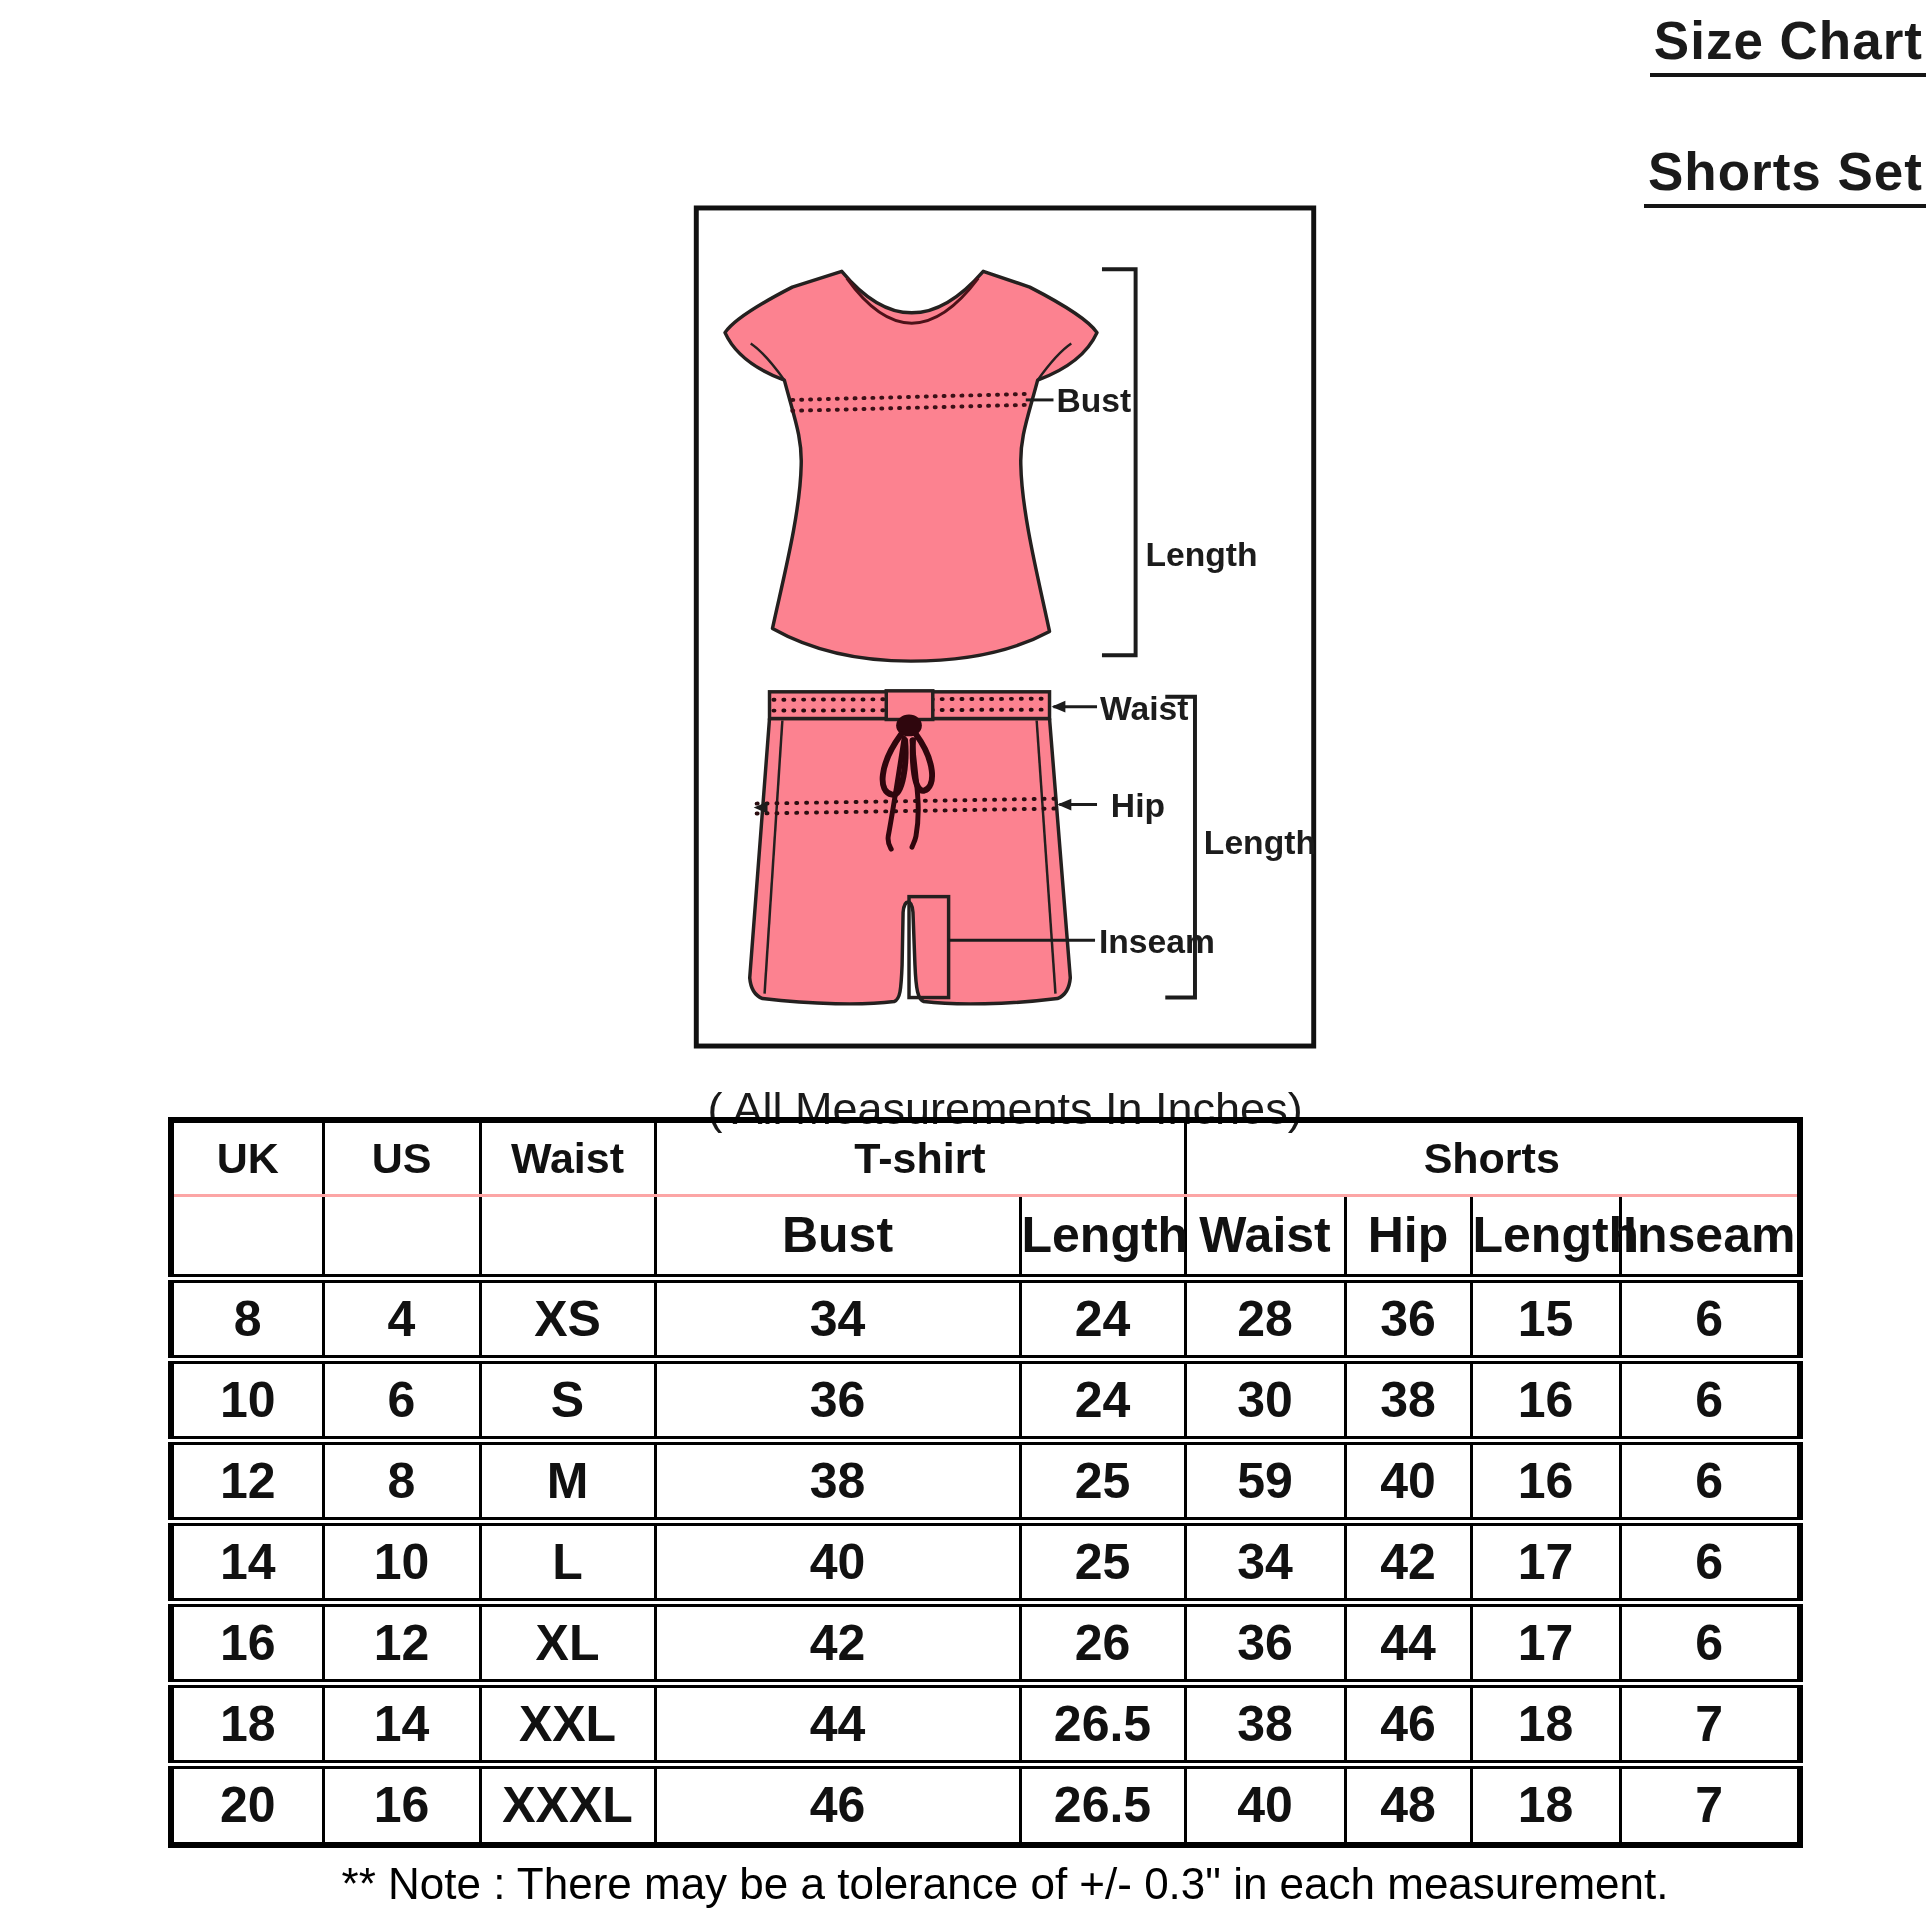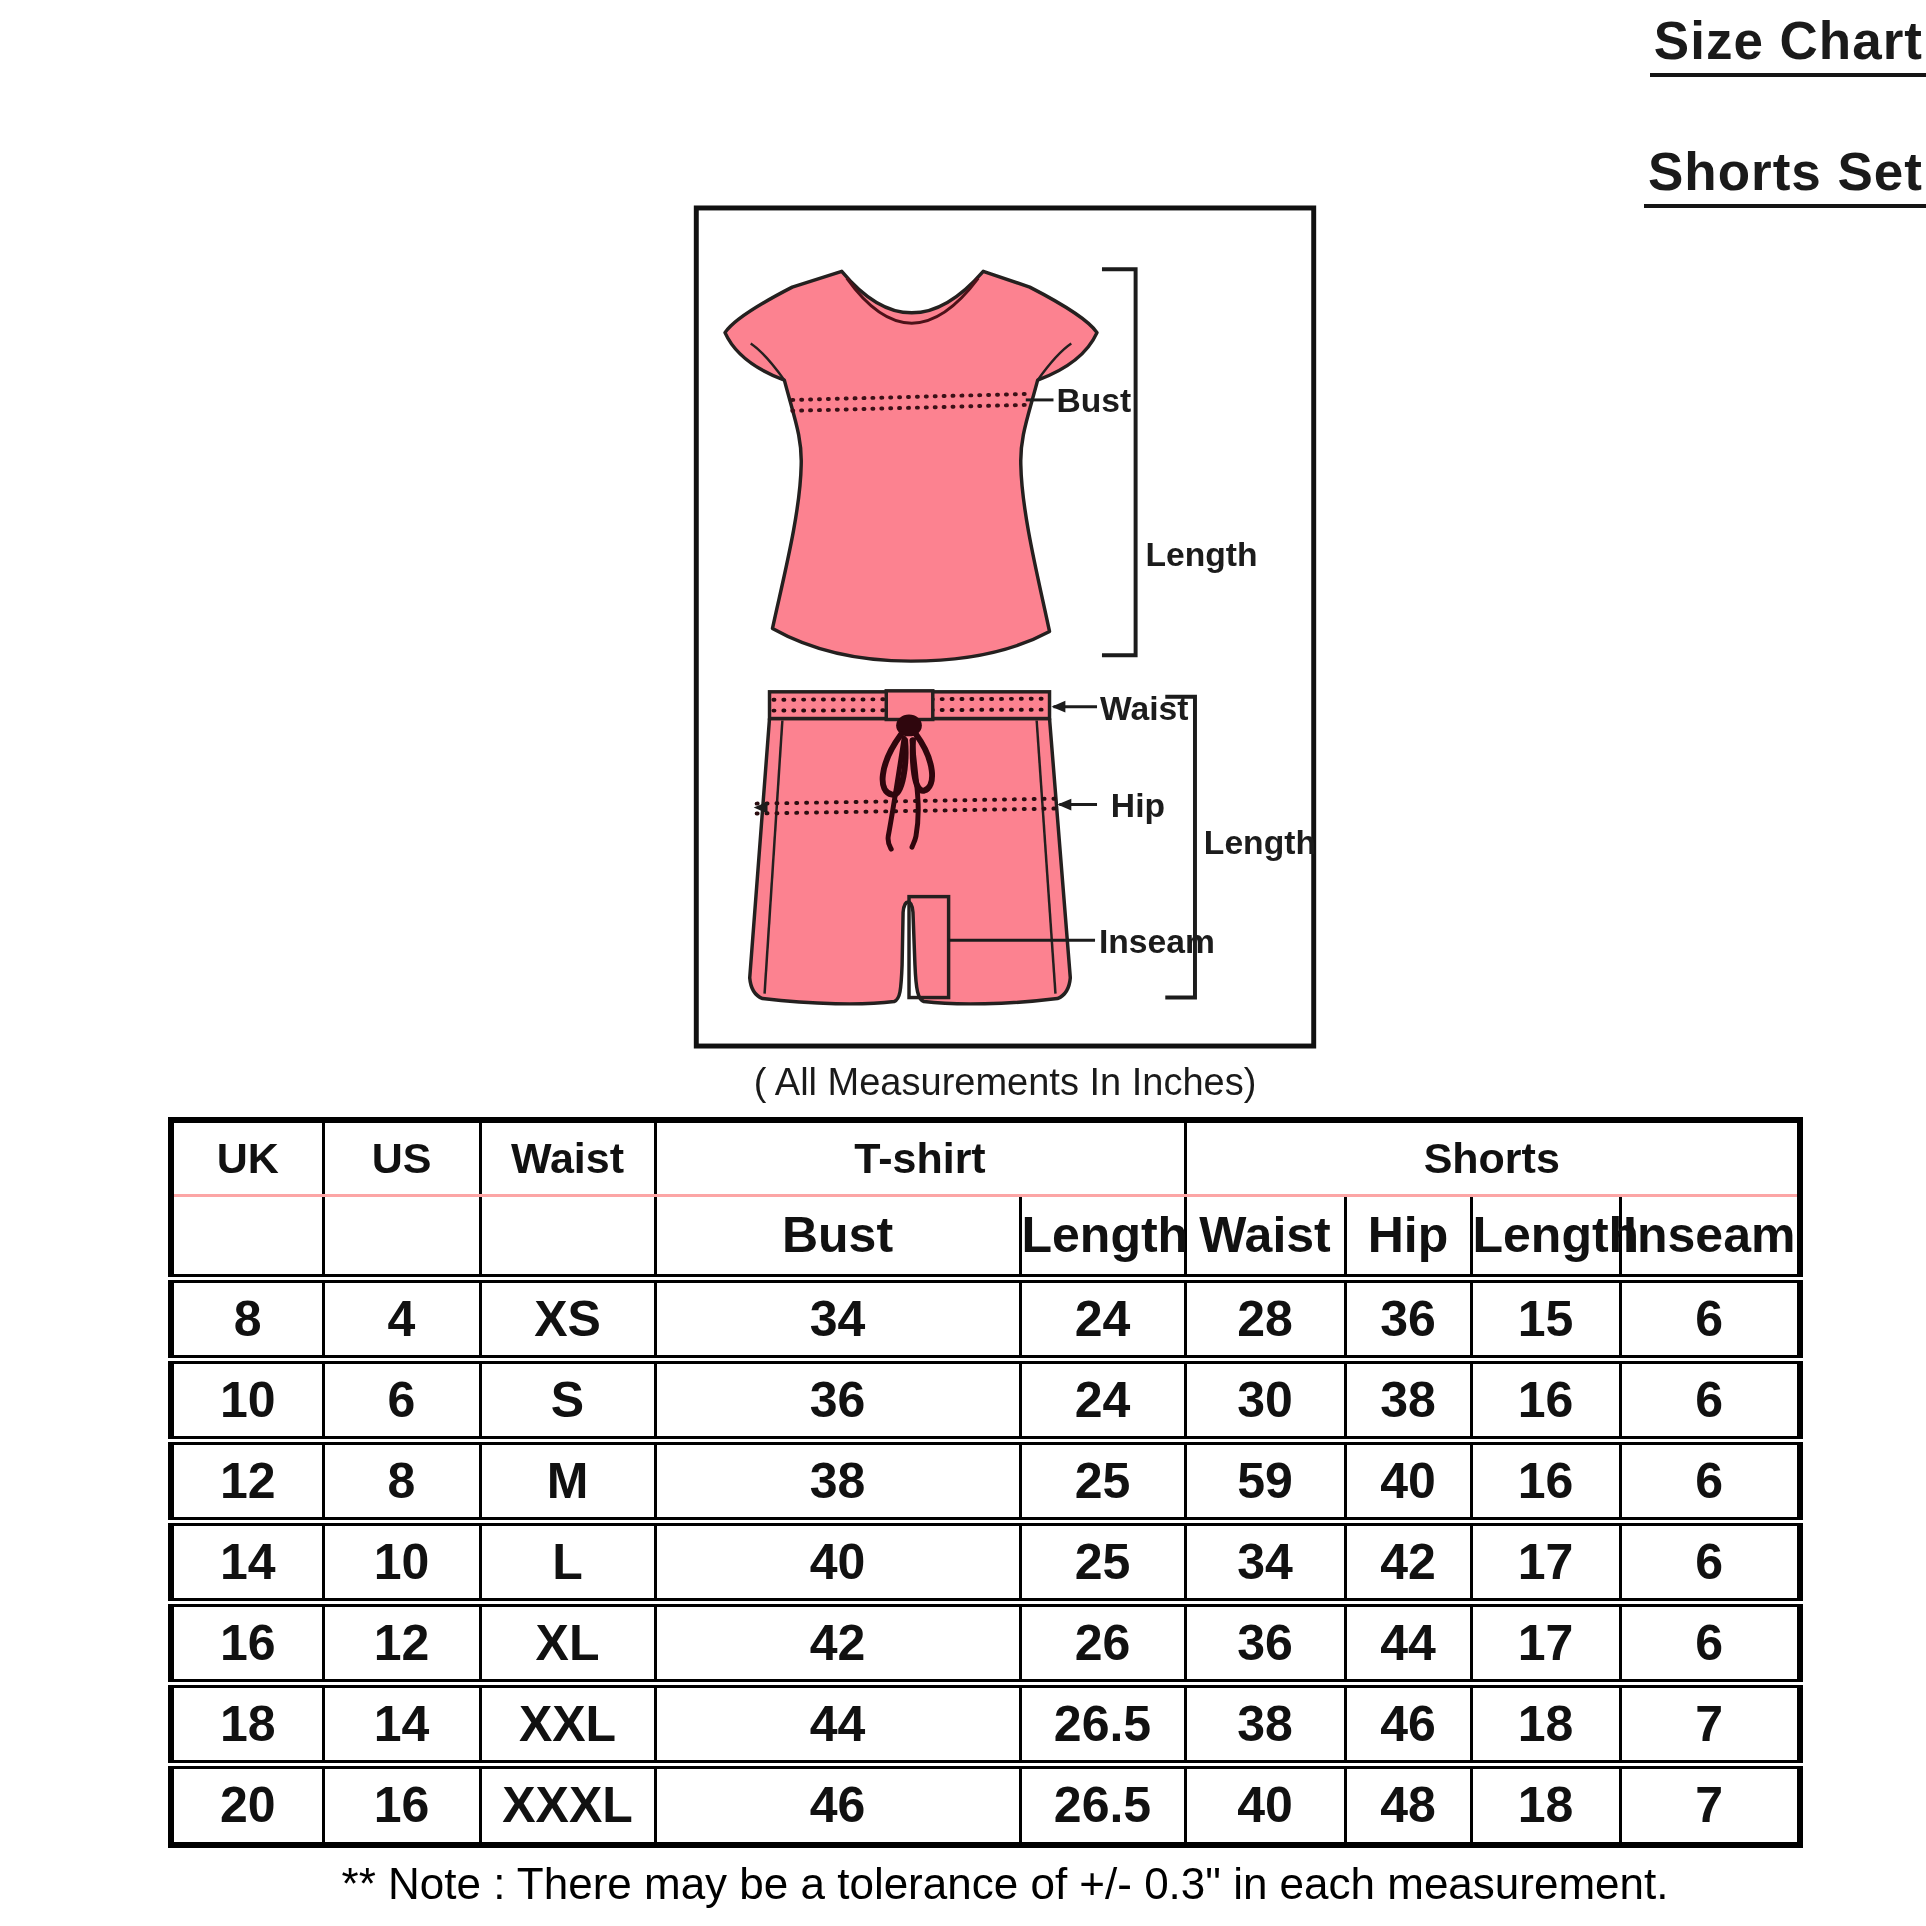--- a/index.html
+++ b/index.html
@@ -13,22 +13,22 @@
   }
   .center-line{position:absolute;left:0;width:100%;text-align:right;}
   .title-text{
     display:inline-block;
     font-size:53px;font-weight:600;letter-spacing:1px;
     border-bottom:4px solid #151515;
     padding:0 4px 2px 4px;
     color:#1a1a1a;
   }
   #caption{
-    position:absolute;left:693px;top:1061px;width:624px;
-    text-align:center;font-size:38px;font-weight:400;color:#1a1a1a;
+    position:absolute;left:693px;top:1083px;width:624px;
+    text-align:center;font-size:45px;font-weight:400;color:#1a1a1a;
     white-space:nowrap;
   }
   #diagram{position:absolute;left:693px;top:205px;}
   #size-table{
     position:absolute;left:168px;top:1117px;
     width:1632px;
     border-collapse:collapse;
     table-layout:fixed;
     border:6px solid #000;
   }

